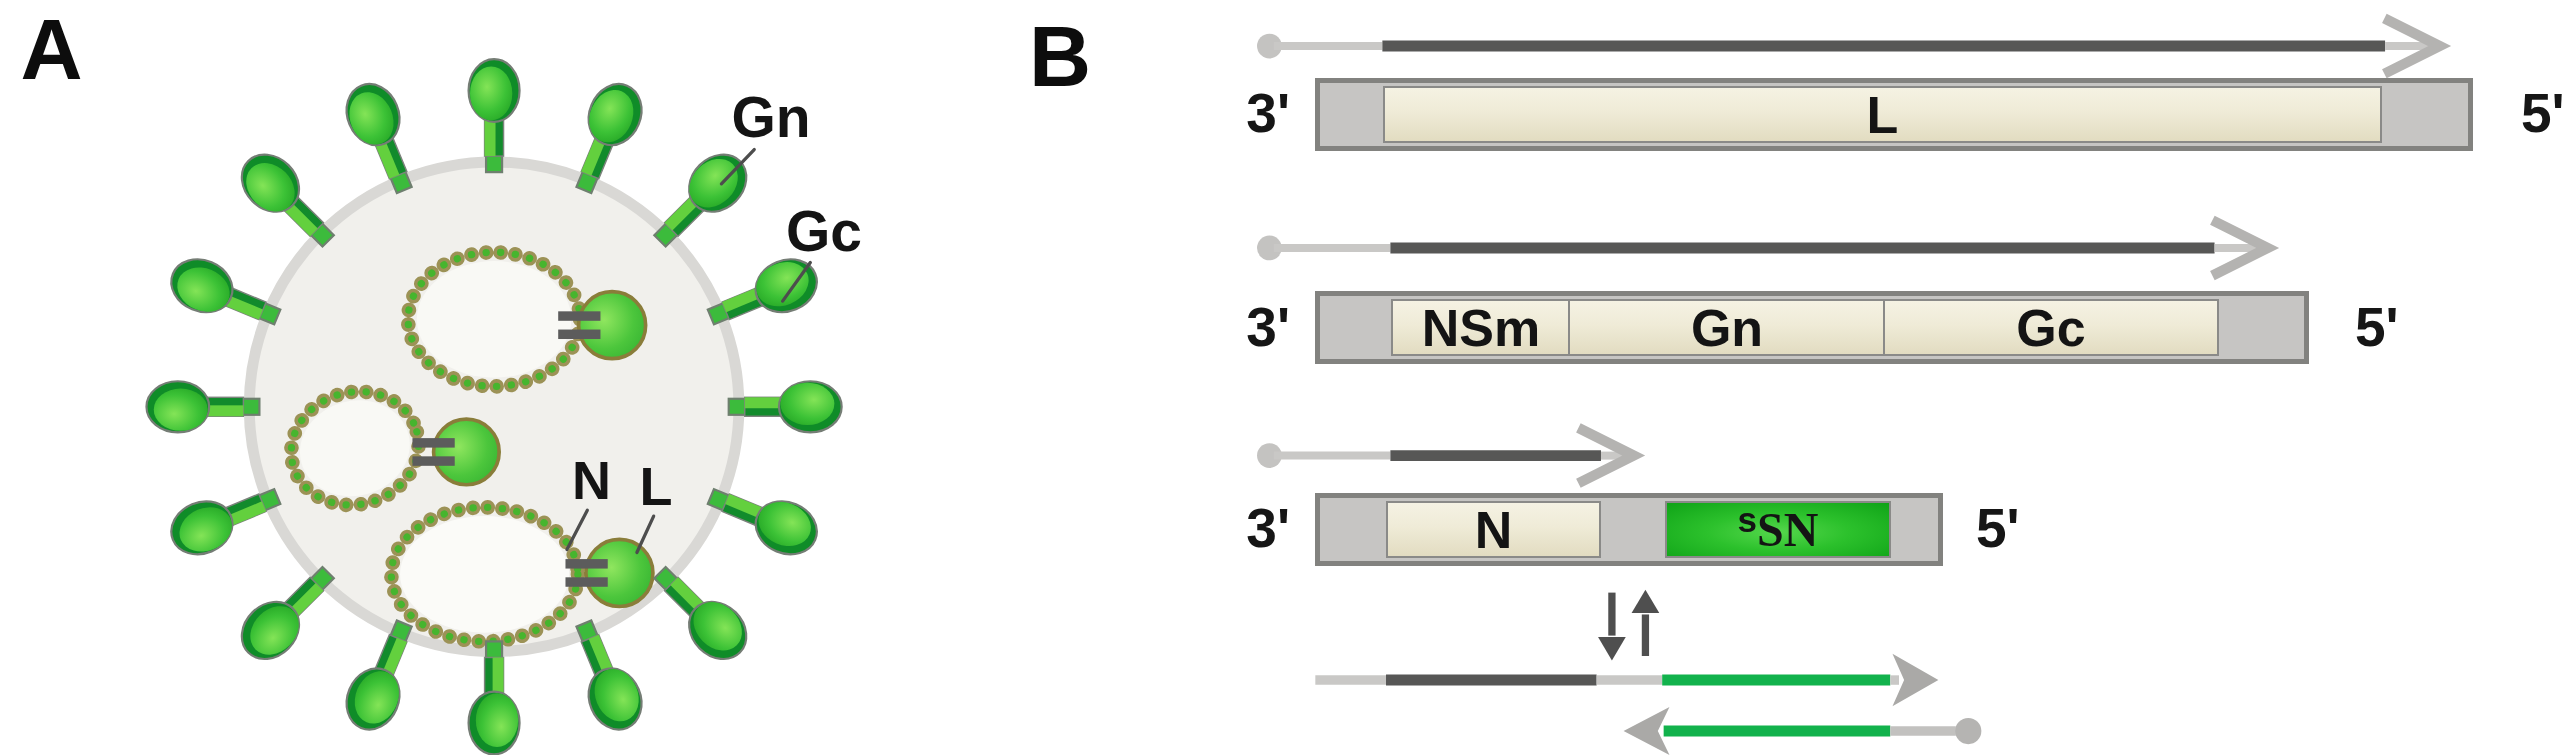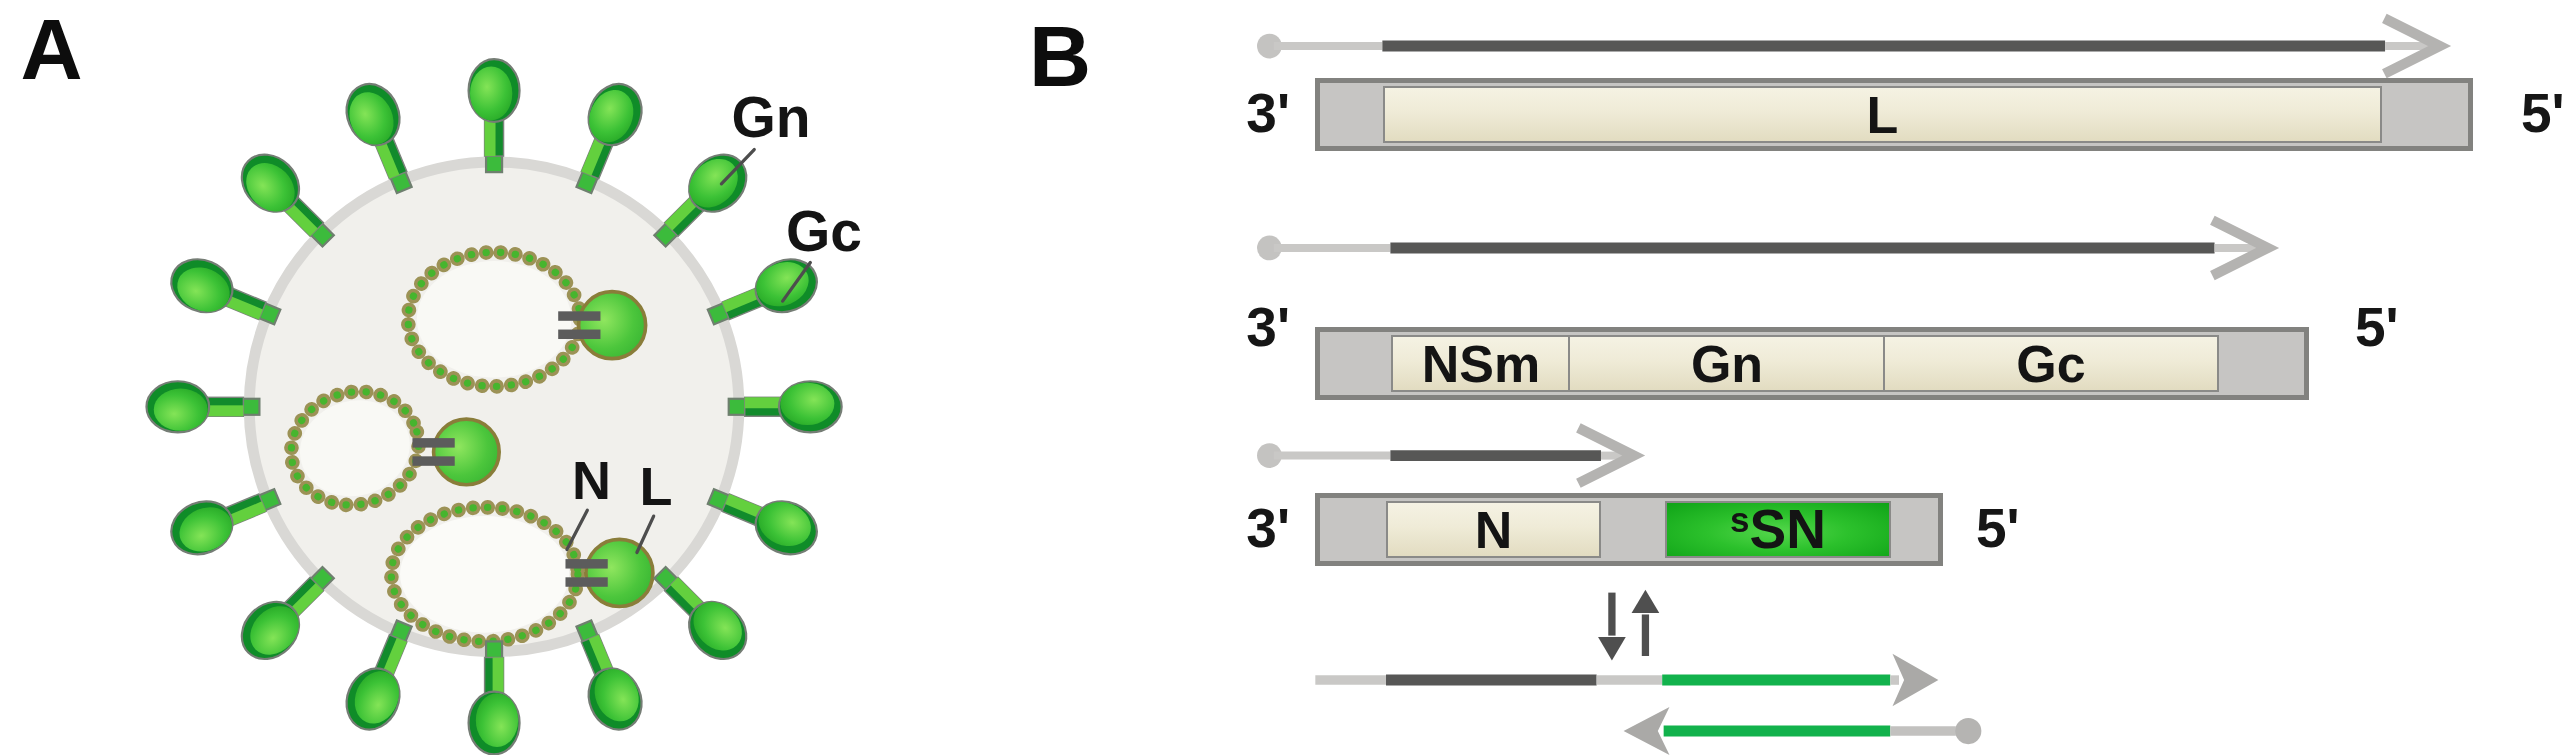--- a/index.html
+++ b/index.html
@@ -12,21 +12,21 @@
   .prime.three{text-align:right;}
   .prime.five{text-align:left;}
   .bar{position:absolute;box-sizing:border-box;height:73px;background:#c6c5c3;
        border:5.1px solid #82827f;}
   .gene{position:absolute;top:2.9px;bottom:2.9px;box-sizing:border-box;border:2.9px solid #8a8a88;
         background:linear-gradient(180deg,#f5f2e3 0%,#efebd7 45%,#e2dcc1 100%);
         display:flex;align-items:center;justify-content:center;
         font-weight:bold;font-size:52px;color:#141414;line-height:1;}
   .gene.green{background:radial-gradient(ellipse at 50% 55%, #55d74c 0%, #2cc12c 45%, #0fa317 100%);}
   .ssn-s{font-size:35px;font-weight:bold;transform:translateY(-10.2px);display:inline-block;}
-  .ssn-main{font-size:55px;font-weight:bold;display:inline-block;}
+  .ssn-main{font-size:48px;font-weight:bold;display:inline-block;font-family:Liberation Serif, serif;}
 </style>
 </head>
 <body>
 
 <div id="stage">
 
   <svg id="gfx" width="2576" height="756" viewBox="0 0 3535 1037">
     <defs>
       <radialGradient id="gHead" cx="40%" cy="38%" r="75%">
         <stop offset="0%" stop-color="#84e457"></stop>
@@ -165,21 +165,21 @@
 
   <div class="panel-label" style="left:1029px;top:13px;">B</div>
 
   <div class="prime three" style="left:1210px;top:86px;">3'</div>
   <div class="bar" id="bar-l" style="left:1315px;top:78px;width:1158px;">
     <div class="gene" style="left:63px;width:999px;">L</div>
   </div>
   <div class="prime five" style="left:2521px;top:86px;">5'</div>
 
   <div class="prime three" style="left:1210px;top:300px;">3'</div>
-  <div class="bar" id="bar-m" style="left:1315px;top:291px;width:994px;margin-top:36px;">
+  <div class="bar" id="bar-m" style="left:1315px;top:291px;width:994px;">
     <div class="gene" style="left:71px;width:180px;">NSm</div>
     <div class="gene" style="left:248px;width:318px;">Gn</div>
     <div class="gene" style="left:563px;width:336px;">Gc</div>
   </div>
   <div class="prime five" style="left:2355px;top:300px;">5'</div>
 
   <div class="prime three" style="left:1210px;top:501px;">3'</div>
   <div class="bar" id="bar-s" style="left:1315px;top:493px;width:628px;">
     <div class="gene" style="left:66px;width:215px;">N</div>
     <div class="gene green" style="left:345px;width:226px;">

